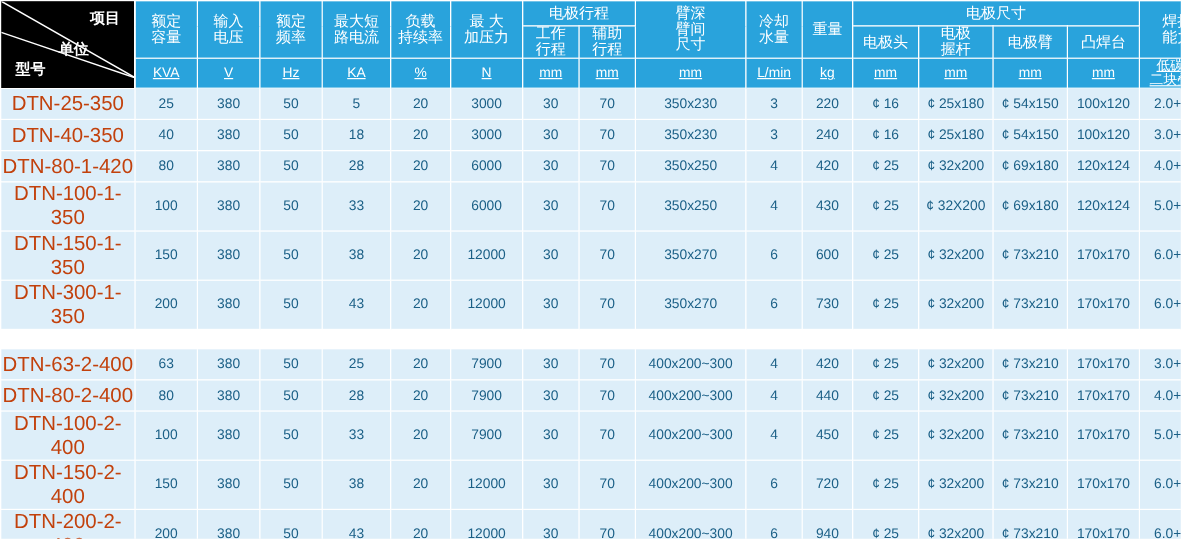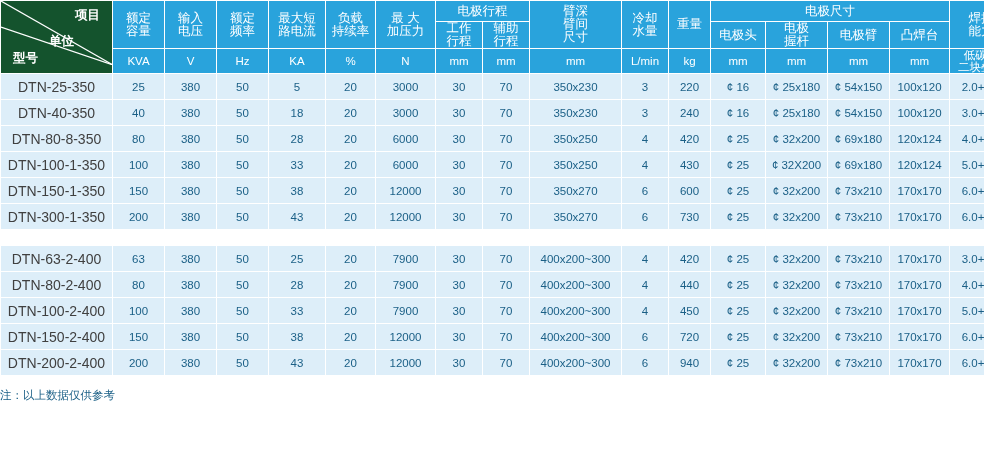--- a/index.html
+++ b/index.html
@@ -33,23 +33,24 @@
     font-size: 12.5px;
     font-weight: bold;
     line-height: 1.15;
     height: 20px;
   }
   .hdr-unit {
     background: #29a3dc;
     color: #ffffff;
     font-size: 11.5px;
     height: 22px;
+    text-decoration: underline;
   }
   .corner {
-    background: #14532d;
+    background: #000000;
     position: relative;
     color: #ffffff;
     padding: 0;
   }
   .corner .diag {
     position: absolute;
     left: 0; top: 0; right: 0; bottom: 0;
     overflow: hidden;
   }
   .corner .diag svg { display: block; }
@@ -78,22 +79,22 @@
   
   .row-a td { background: #ddeef9; }
   .row-b td { background: #ddeef9; }
   .drow td {
     font-size: 11.5px;
     color: #1a5f86;
     height: 25px;
     border: 1px solid #ffffff;
   }
   .drow td.model {
-    font-size: 14px;
-    color: #404040;
+    font-size: 17px;
+    color: #c2410c;
   }
   .spacer td {
     background: #ffffff;
     border: none;
     height: 15px;
   }
   .note {
     font-size: 11.5px;
     color: #1a5f86;
     padding: 12px 14px 0 0;
@@ -210,21 +211,21 @@
         <td>350x230</td>
         <td>3</td>
         <td>240</td>
         <td>¢ 16</td>
         <td>¢ 25x180</td>
         <td>¢ 54x150</td>
         <td>100x120</td>
         <td>3.0+3.0</td>
       </tr>
       <tr class="drow row-a">
-        <td class="model">DTN-80-8-350</td>
+        <td class="model">DTN-80-1-420</td>
         <td>80</td>
         <td>380</td>
         <td>50</td>
         <td>28</td>
         <td>20</td>
         <td>6000</td>
         <td>30</td>
         <td>70</td>
         <td>350x250</td>
         <td>4</td>

